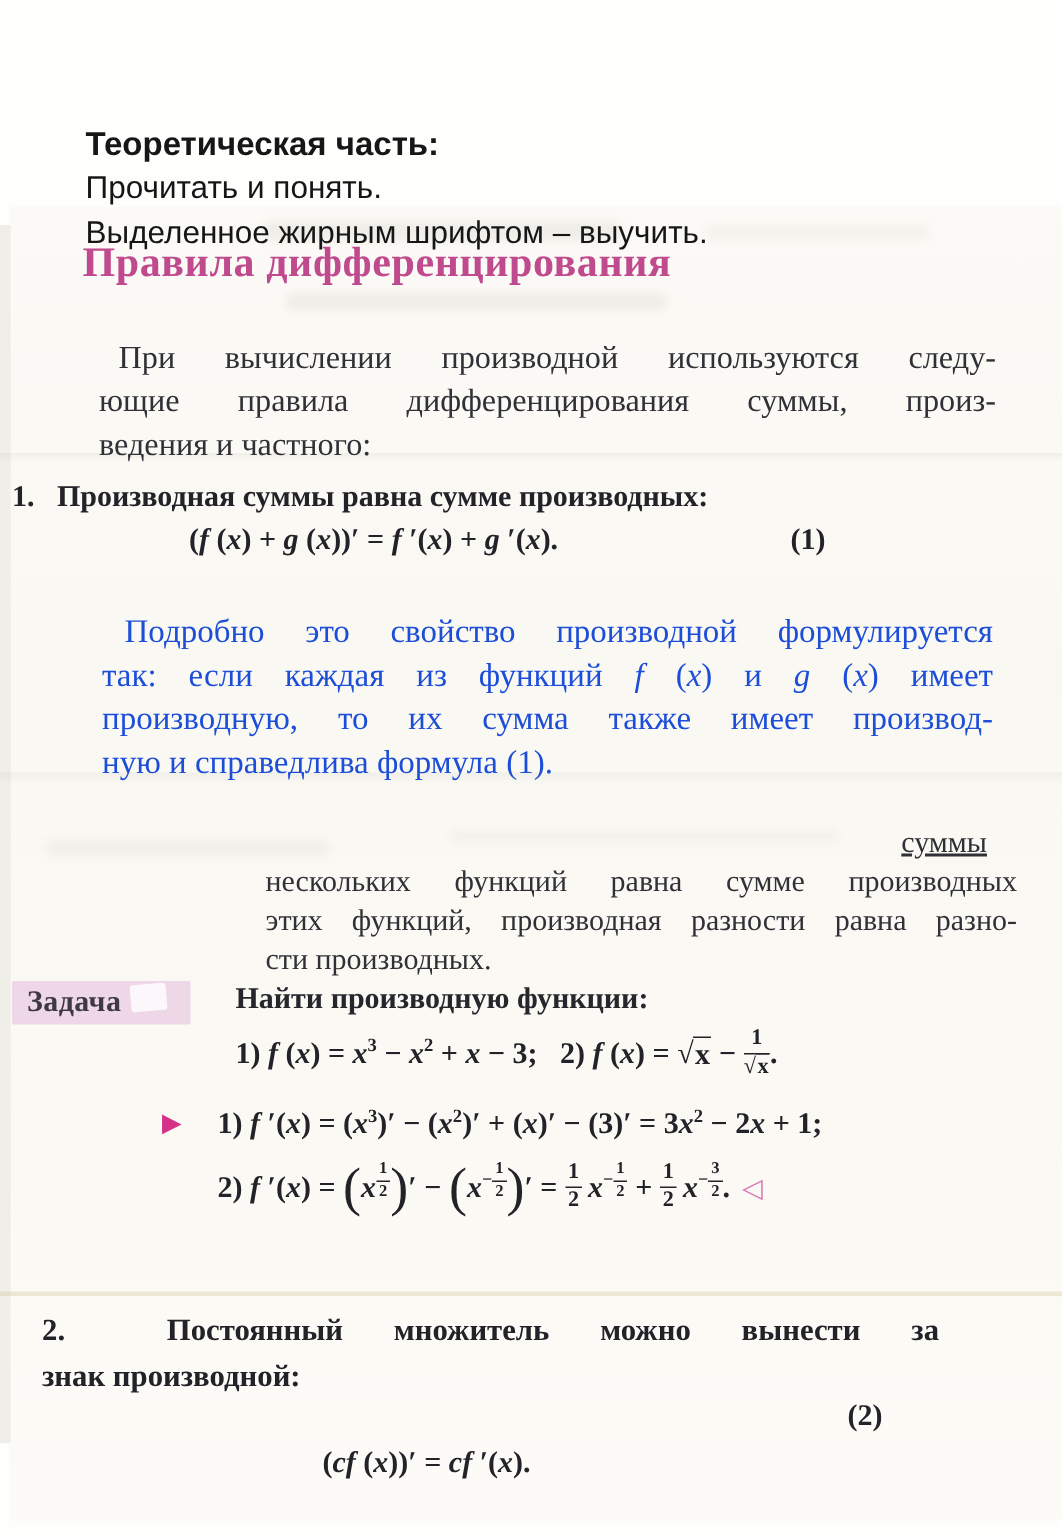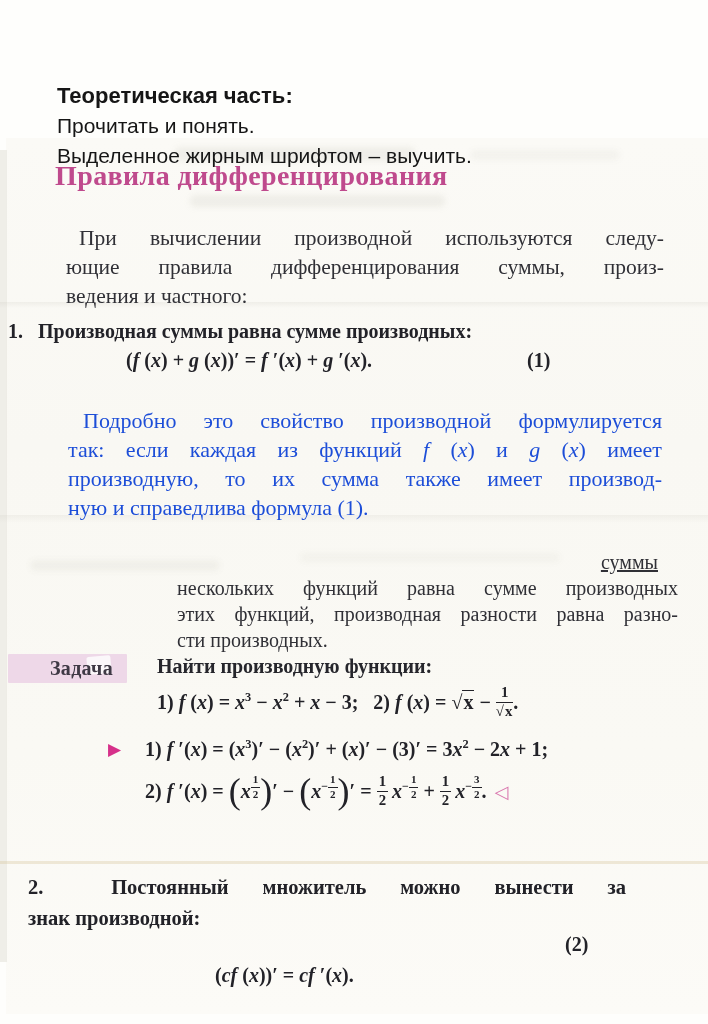--- a/index.html
+++ b/index.html
@@ -76,21 +76,21 @@
   .task-bar {
     position: absolute; left: 8px; top: 654px; width: 119px; height: 29px;
     background: var(--task_bar, #eed8e8); border-radius: 1px;
   }
   .task-bar .patch {
     position: absolute; right: 16px; top: 2px; width: 24px; height: 18px;
     background: rgba(255,255,255,.78); transform: rotate(-5deg); border-radius: 2px;
   }
   .task-label {
     position: absolute; left: 10px; top: 0; line-height: 29px;
-    font-size: 20px; font-weight: bold; color: #3f3945; letter-spacing: .3px; margin-left: 32px;
+    font-size: 20px; font-weight: bold; color: #3f3945; letter-spacing: .3px;
   }
   .task-prompt { position: absolute; left: 157px; top: 655px; font-size: 20px; font-weight: bold; color: #26262c; white-space: nowrap; }
 
   .mathline { position: absolute; font-size: 20px; font-weight: bold; color: #222228; white-space: nowrap; }
   .fx-line { left: 157px; top: 687px; }
   .sol1 { left: 145px; top: 737px; }
   .sol2 { left: 145px; top: 772px; }
 
   .marker-start {
     position: absolute; left: 108px; top: 739px;

